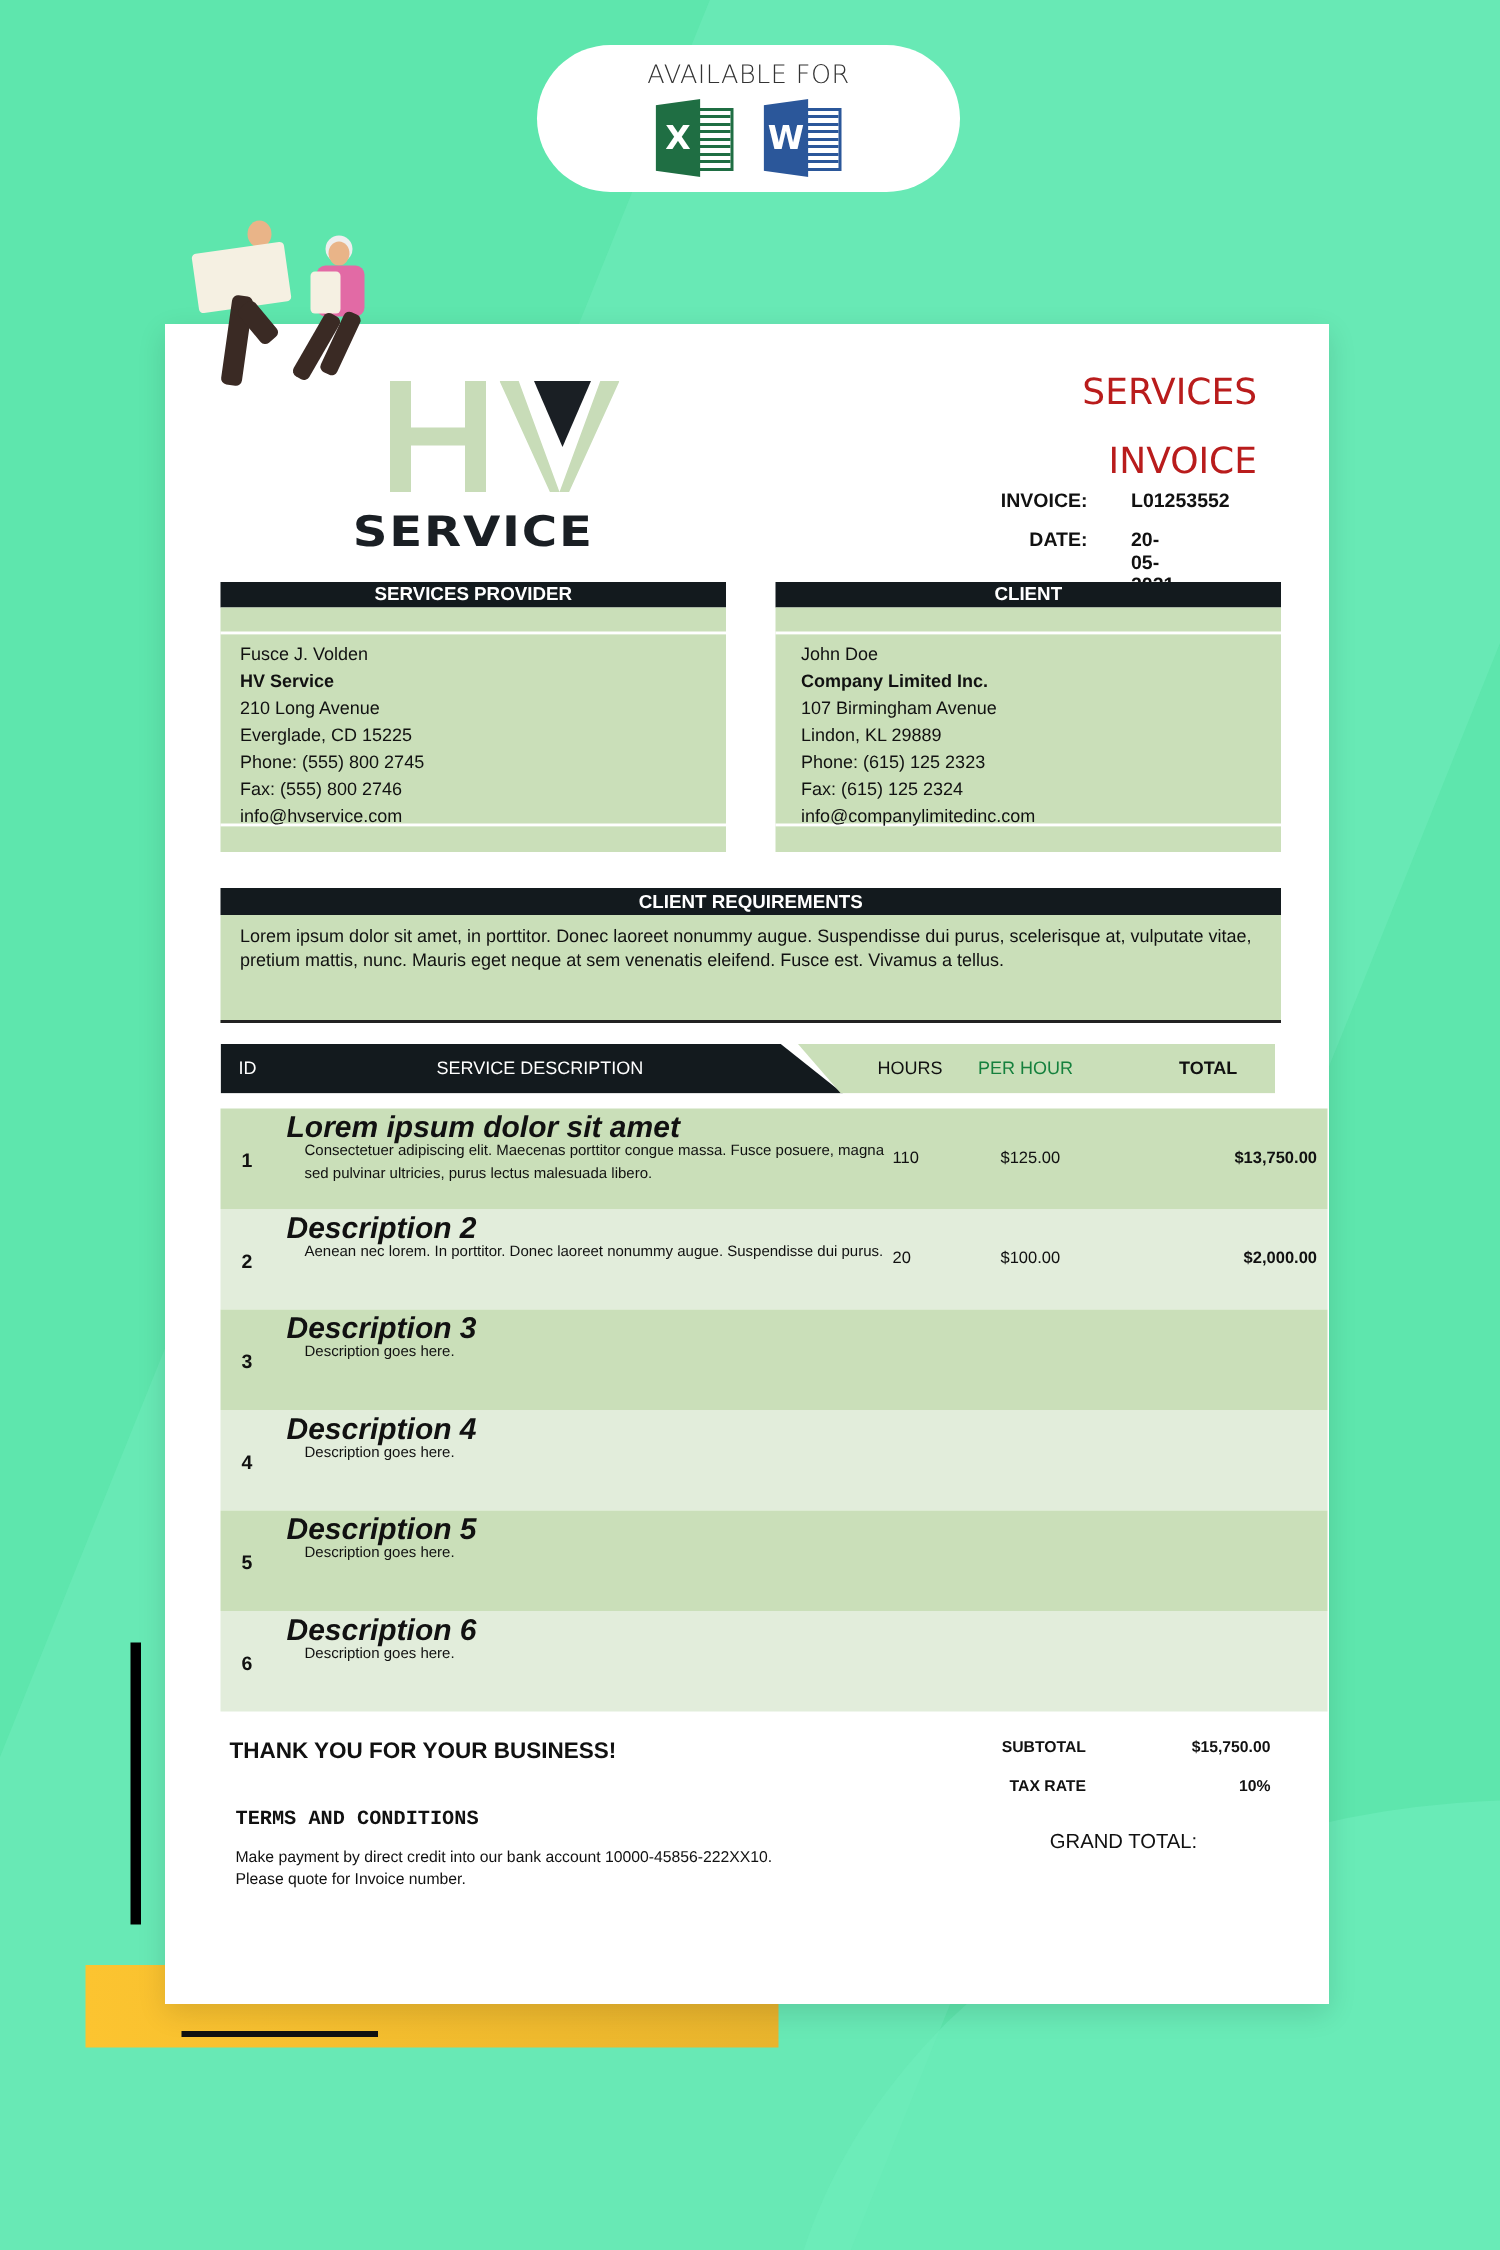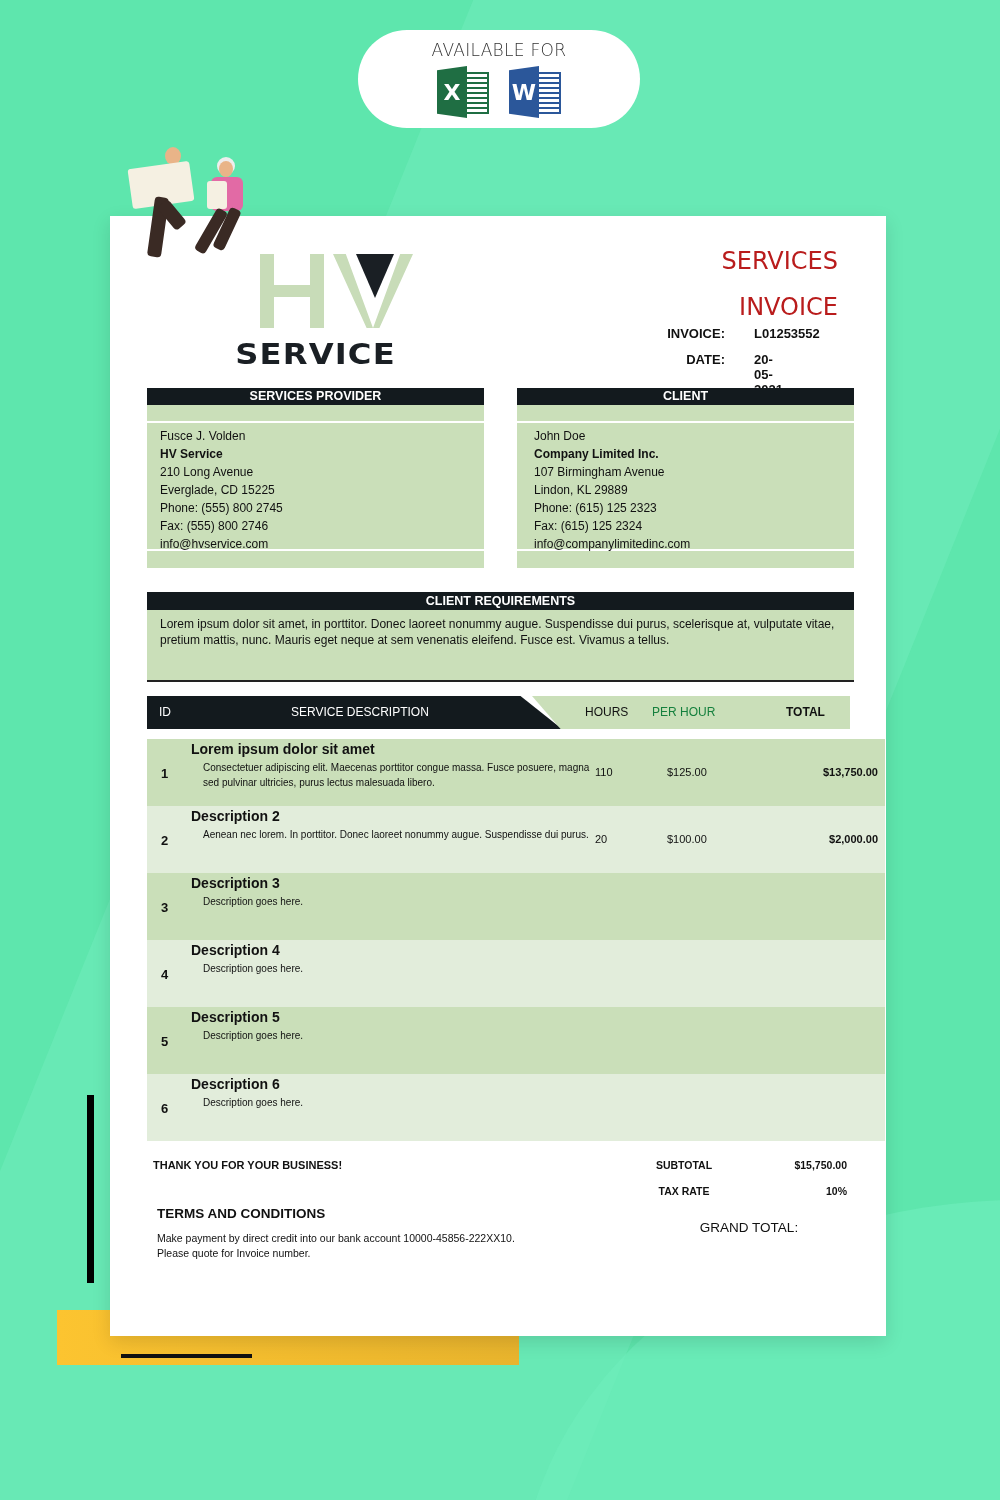--- a/index.html
+++ b/index.html
@@ -140,31 +140,31 @@
   .ih-id { left: 12px; color: #fff; }
   .ih-desc { left: 144px; color: #fff; }
   .ih-hours { left: 438px; color: #111; }
   .ih-rate { left: 505px; color: #15803d; }
   .ih-total { left: 639px; color: #111; font-weight: bold; }
 
   .row { position: relative; height: 67px; }
   .row.odd { background: #cadfb9; }
   .row.even { background: #e2eddb; }
   .row-id { position: absolute; left: 14px; top: 27px; font-size: 13px; font-weight: bold; }
-  .row-title { position: absolute; left: 44px; top: 2px; font-size: 14px; font-weight: bold; }
+  .row-title { position: absolute; left: 44px; top: 2px; font-size: 20px; font-weight: bold; font-style: italic; }
   .row-text { position: absolute; left: 56px; top: 21px; width: 390px; font-size: 10px; line-height: 15px; }
   .row-hours { position: absolute; left: 448px; top: 27px; font-size: 11px; text-align: right; }
   .row-rate { position: absolute; left: 520px; top: 27px; font-size: 11px; }
   .row-total { position: absolute; right: 7px; top: 27px; font-size: 11px; font-weight: bold; }
 
   
-  .thanks { position: absolute; left: 43px; top: 943px; font-size: 11px; font-weight: bold; }
-  .terms-title { position: absolute; left: 47px; top: 990px; font-size: 13.5px; font-weight: bold; }
+  .thanks { position: absolute; left: 43px; top: 943px; font-size: 15px; font-weight: bold; }
+  .terms-title { position: absolute; left: 47px; top: 990px; font-size: 13.5px; font-weight: bold; font-family: Liberation Mono, monospace; }
   .terms-body { position: absolute; left: 47px; top: 1015px; width: 430px; font-size: 10.5px; line-height: 15px; }
-  .sum-label { position: absolute; font-size: 10.5px; font-weight: bold; text-align: center; }
+  .sum-label { position: absolute; font-size: 10.5px; font-weight: bold; text-align: right; }
   .sum-value { position: absolute; font-size: 10.5px; font-weight: bold; text-align: right; }
   .grand-label { position: absolute; left: 534px; top: 1004px; width: 210px; text-align: center; font-size: 13.5px; }
   .grand-box {
     position: absolute; left: 534px; top: 1028px; width: 210px; height: 49px;
     background: #b1d095; display: flex; align-items: center; justify-content: center;
     font-size: 20px; font-weight: bold;
   }
 </style>
 </head>
 <body>

